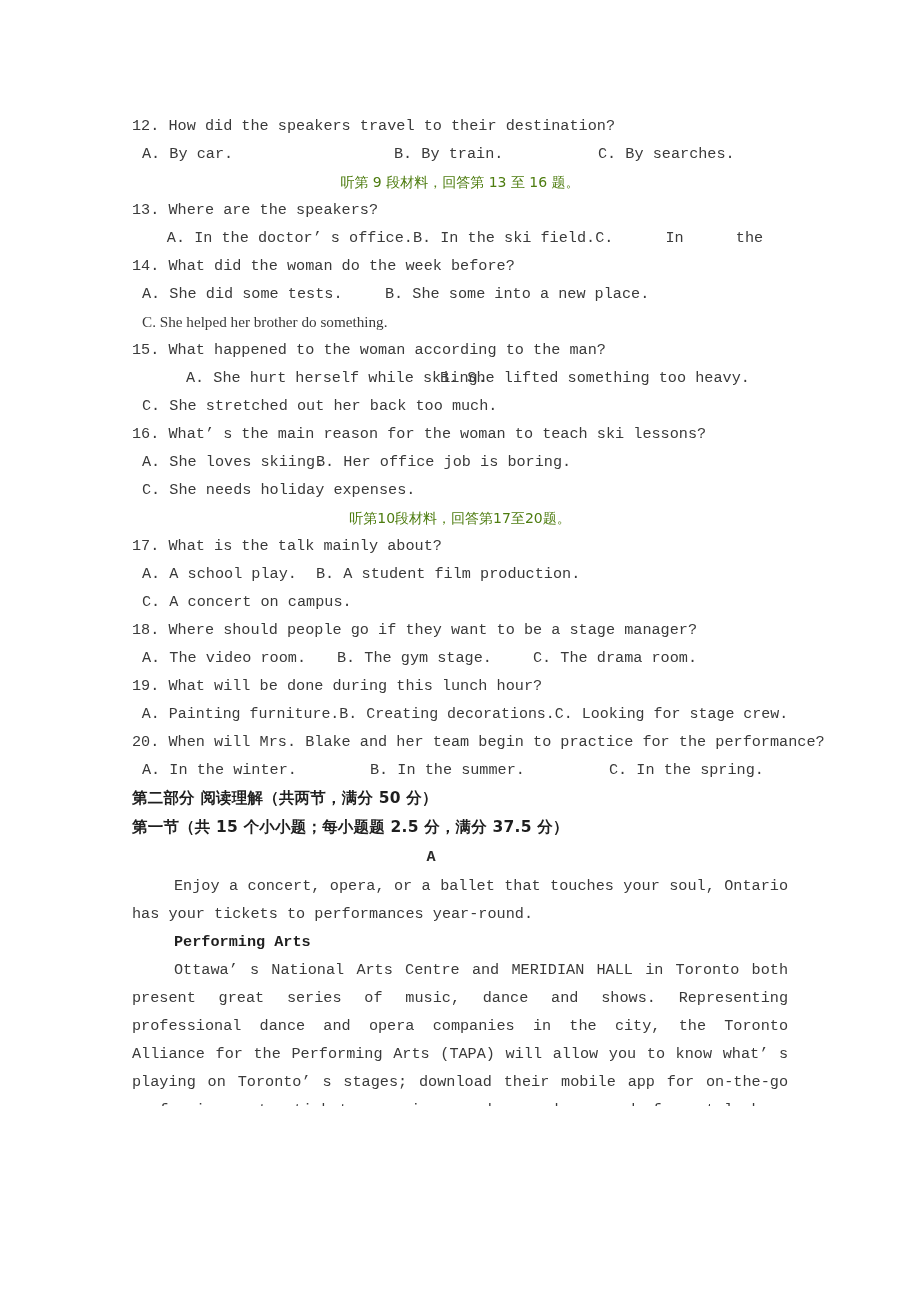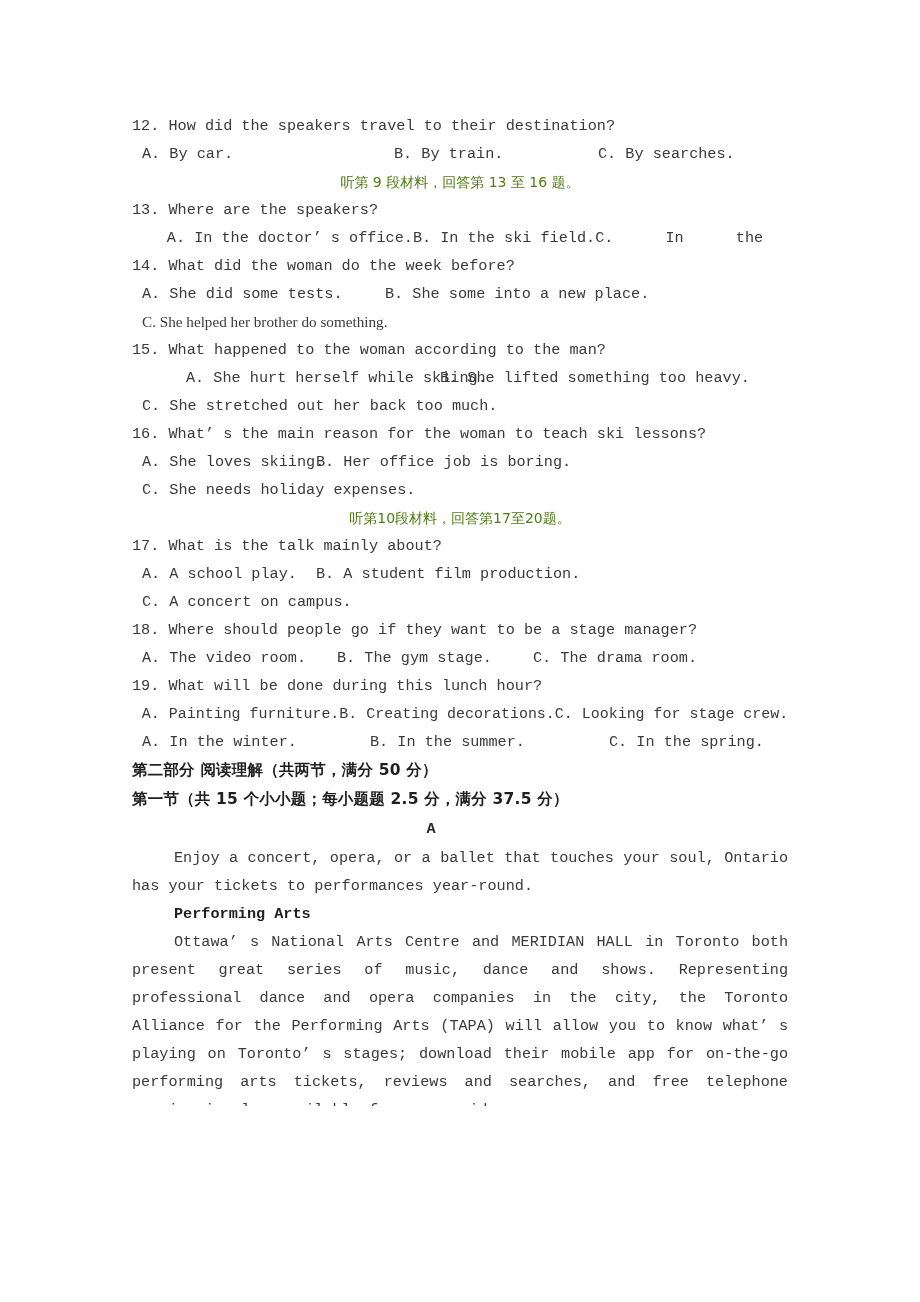--- a/index.html
+++ b/index.html
@@ -216,20 +216,21 @@
       <span class="opt" style="left:401px;">C. The drama room.</span>
     </div>
 
     <div class="q-stem">19. What will be done during this lunch hour?</div>
     <div class="opt-row-wide">
       <span>A. Painting furniture.</span>
       <span>B. Creating decorations.</span>
       <span>C. Looking for stage crew.</span>
     </div>
 
+    <div class="q-stem">20. When will Mrs. Blake and her team begin to practice for the performance?</div>
     <div class="opt-row">
       <span class="opt" style="left:10px;">A. In the winter.</span>
       <span class="opt" style="left:238px;">B. In the summer.</span>
       <span class="opt" style="left:477px;text-align:right;">C. In the spring.</span>
     </div>
 
     <div class="cn-heading">第二部分 阅读理解（共两节，满分 50 分）</div>
     <div class="cn-heading">第一节（共 15 个小小题；每小题题 2.5 分，满分 37.5 分）</div>
 
     <div class="passage-letter">A</div>

